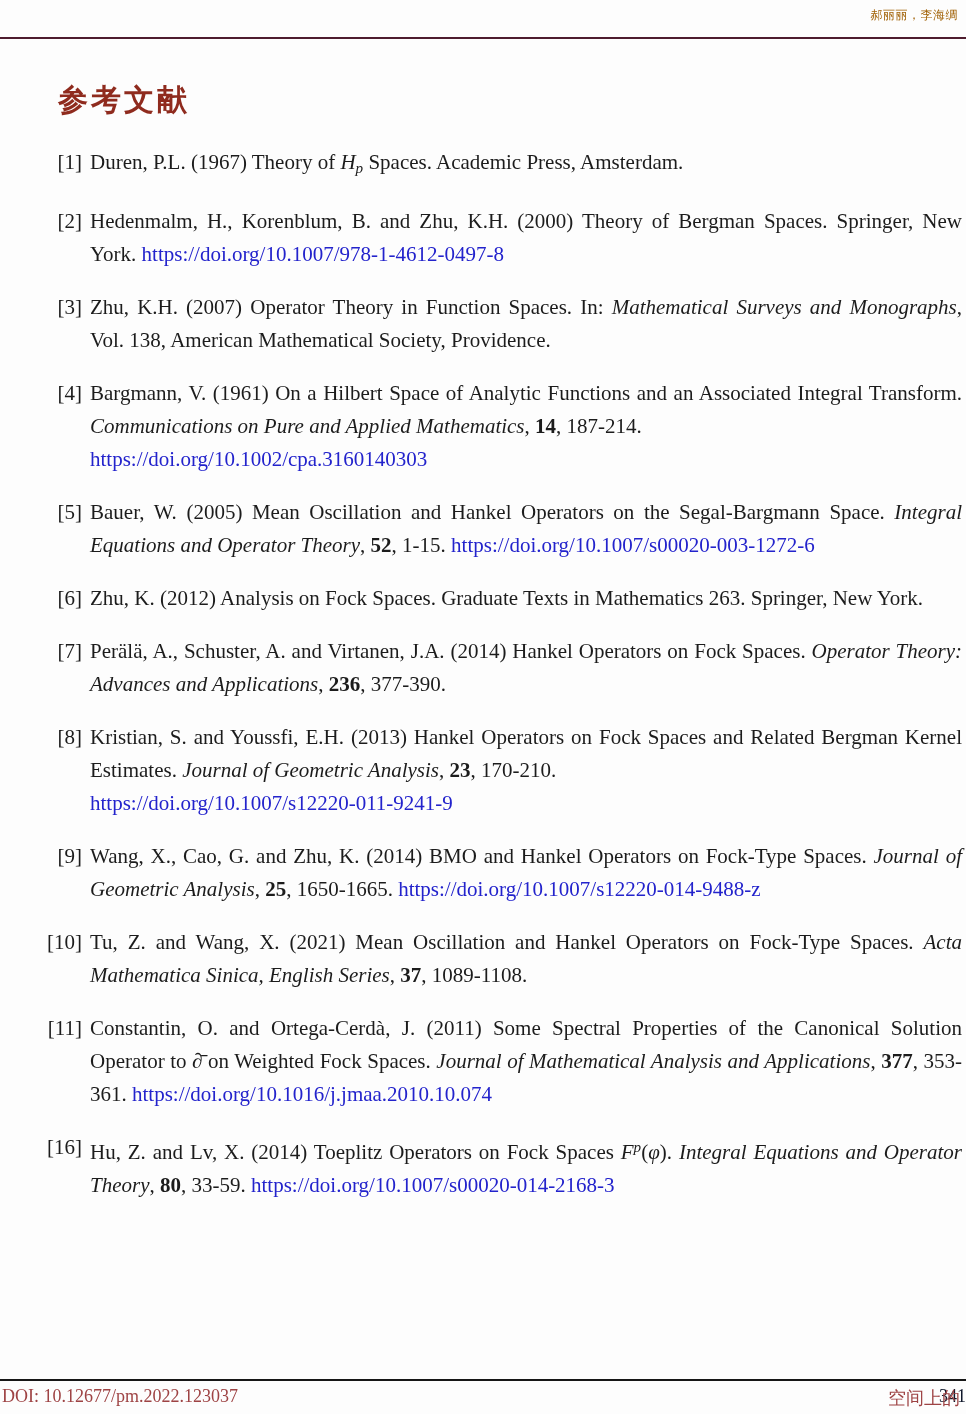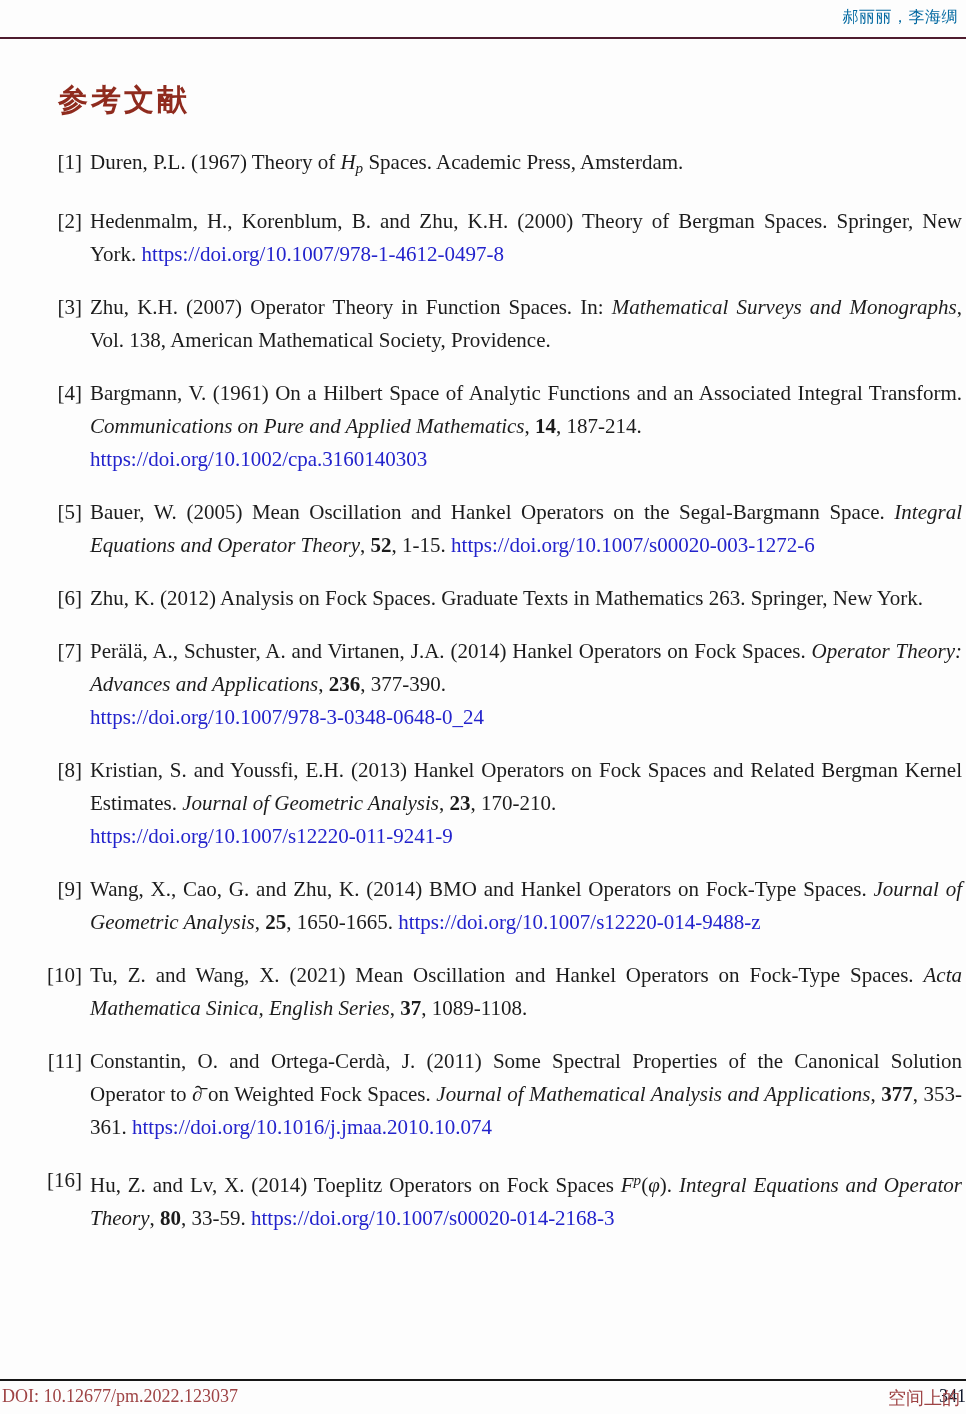--- a/index.html
+++ b/index.html
@@ -7,22 +7,22 @@
     width: 966px; height: 1414px;
     background: #fdfdfd;
     position: relative;
     overflow: hidden;
     font-family: "Liberation Serif", "DejaVu Serif", serif;
     color: #1c1c1c;
   }
   .author-line {
     position: absolute;
     top: 7px; right: 8px;
-    font-size: 16px;
-    color: #0369a1;
+    font-size: 12px;
+    color: #a16207;
     letter-spacing: 0.5px;
   }
   .top-rule {
     position: absolute;
     top: 37px; left: 0; right: 0;
     height: 2px;
     background: #4e1c2e;
   }
   .section-title {
     position: absolute;
@@ -118,21 +118,21 @@
     <div class="ref">
       <span class="ref-label">[5]</span>
       <div class="ref-body"><span>Bauer, W. (2005) Mean Oscillation and Hankel Operators on the Segal-Bargmann Space. </span><span class="seg-i">Integral Equations and Operator Theory</span><span>, </span><span class="seg-b">52</span><span>, 1-15. </span><a class="doi-link">https://doi.org/10.1007/s00020-003-1272-6</a></div>
     </div>
     <div class="ref">
       <span class="ref-label">[6]</span>
       <div class="ref-body"><span>Zhu, K. (2012) Analysis on Fock Spaces. Graduate Texts in Mathematics 263. Springer, New York.</span></div>
     </div>
     <div class="ref">
       <span class="ref-label">[7]</span>
-      <div class="ref-body"><span>Perälä, A., Schuster, A. and Virtanen, J.A. (2014) Hankel Operators on Fock Spaces. </span><span class="seg-i">Operator Theory: Advances and Applications</span><span>, </span><span class="seg-b">236</span><span>, 377-390.</span><br><a class="doi-link">https://doi.org/10.1007/978-3-0348-0648-0_24</a></div>
+      <div class="ref-body"><span>Perälä, A., Schuster, A. and Virtanen, J.A. (2014) Hankel Operators on Fock Spaces. </span><span class="seg-i">Operator Theory: Advances and Applications</span><span>, </span><span class="seg-b">236</span><span>, 377-390.</span><br></div>
     </div>
     <div class="ref">
       <span class="ref-label">[8]</span>
       <div class="ref-body"><span>Kristian, S. and Youssfi, E.H. (2013) Hankel Operators on Fock Spaces and Related Bergman Kernel Estimates. </span><span class="seg-i">Journal of Geometric Analysis</span><span>, </span><span class="seg-b">23</span><span>, 170-210.</span><br><a class="doi-link">https://doi.org/10.1007/s12220-011-9241-9</a></div>
     </div>
     <div class="ref">
       <span class="ref-label">[9]</span>
       <div class="ref-body"><span>Wang, X., Cao, G. and Zhu, K. (2014) BMO and Hankel Operators on Fock-Type Spaces. </span><span class="seg-i">Journal of Geometric Analysis</span><span>, </span><span class="seg-b">25</span><span>, 1650-1665. </span><a class="doi-link">https://doi.org/10.1007/s12220-014-9488-z</a></div>
     </div>
     <div class="ref">

